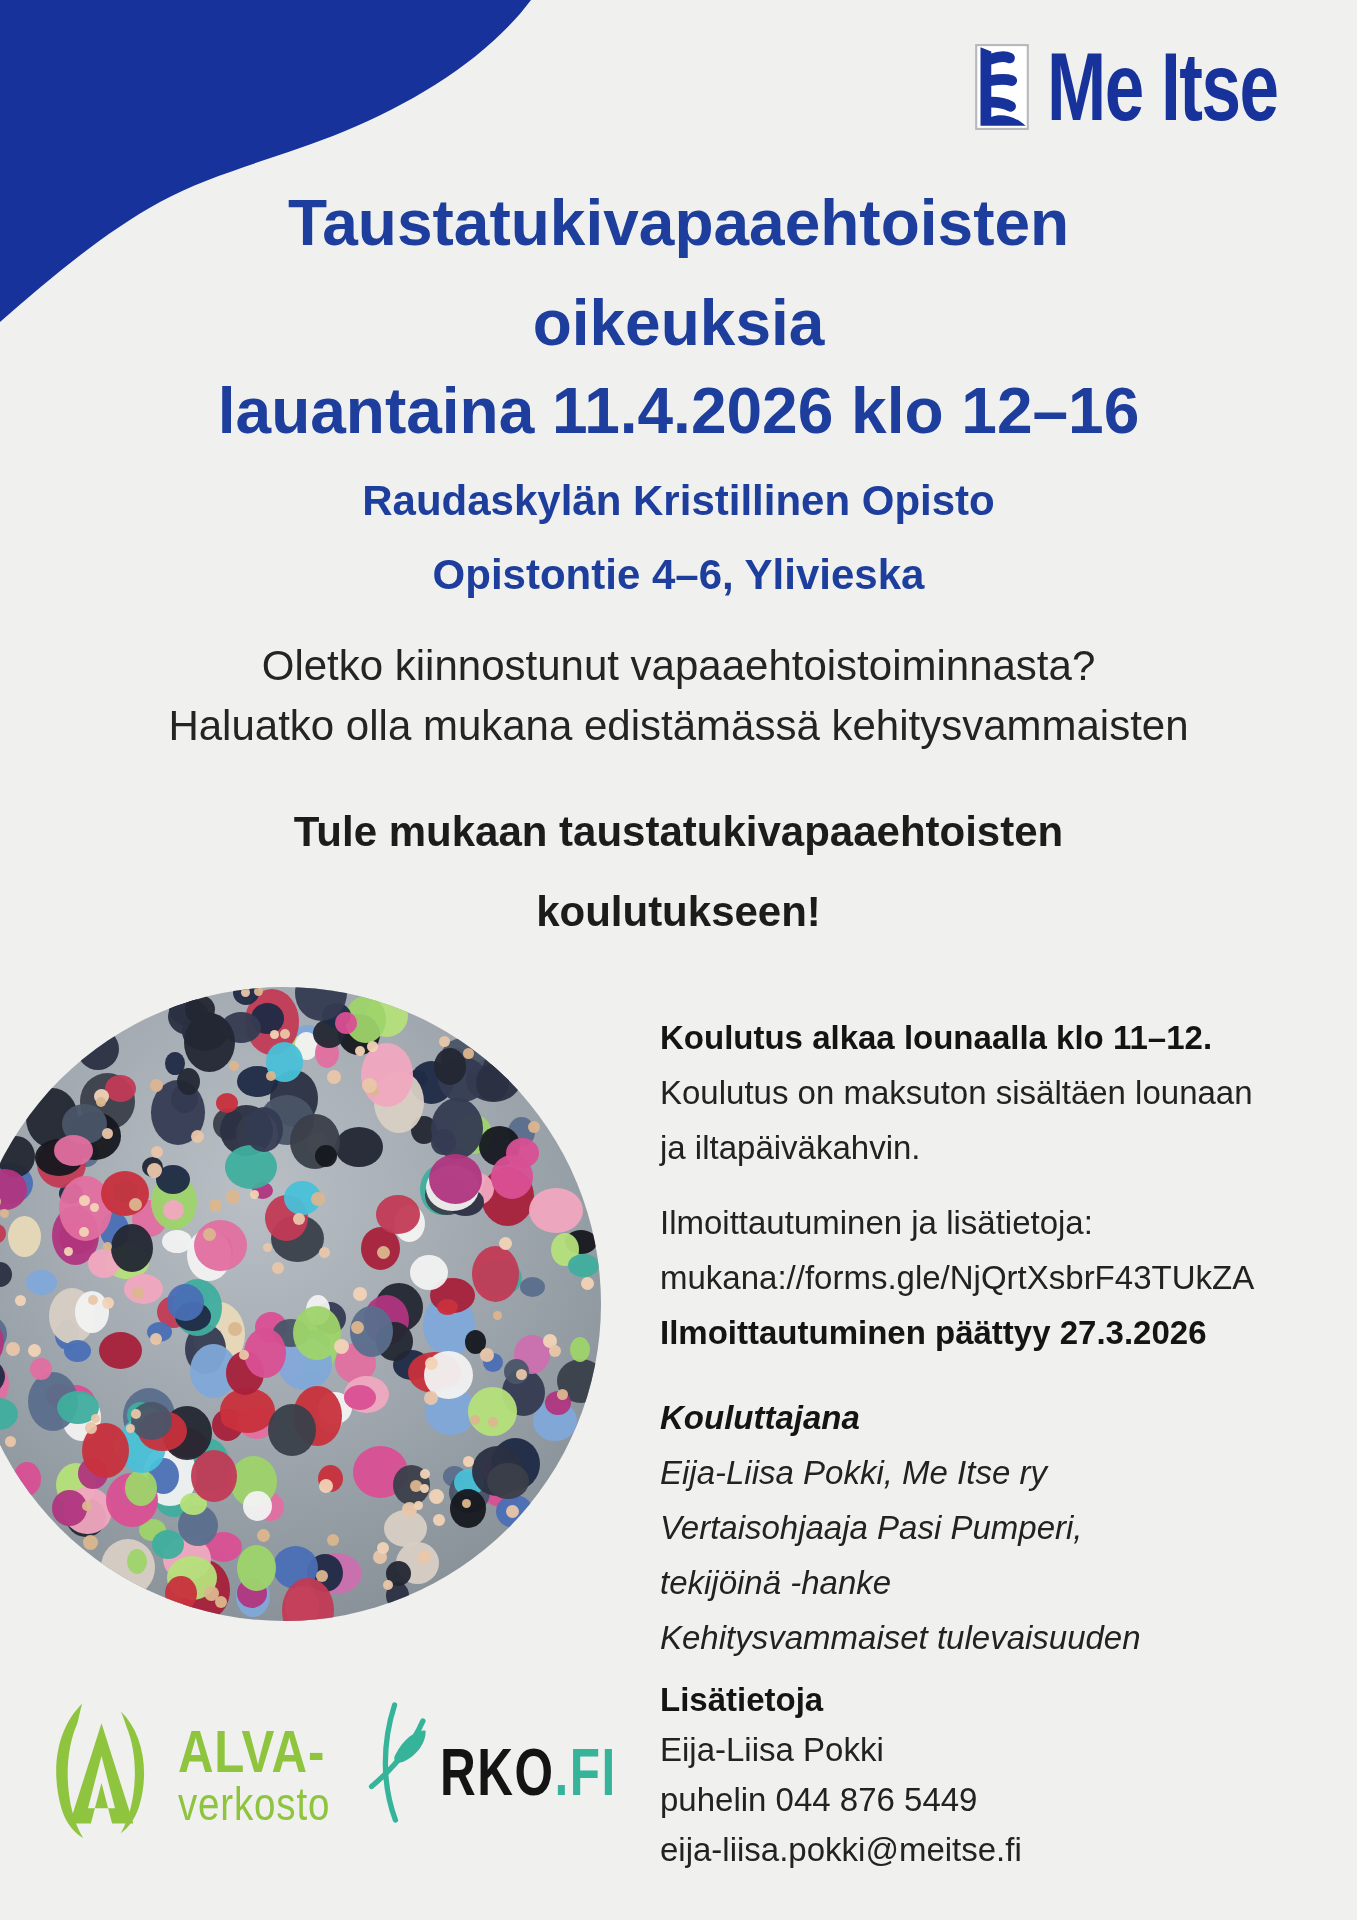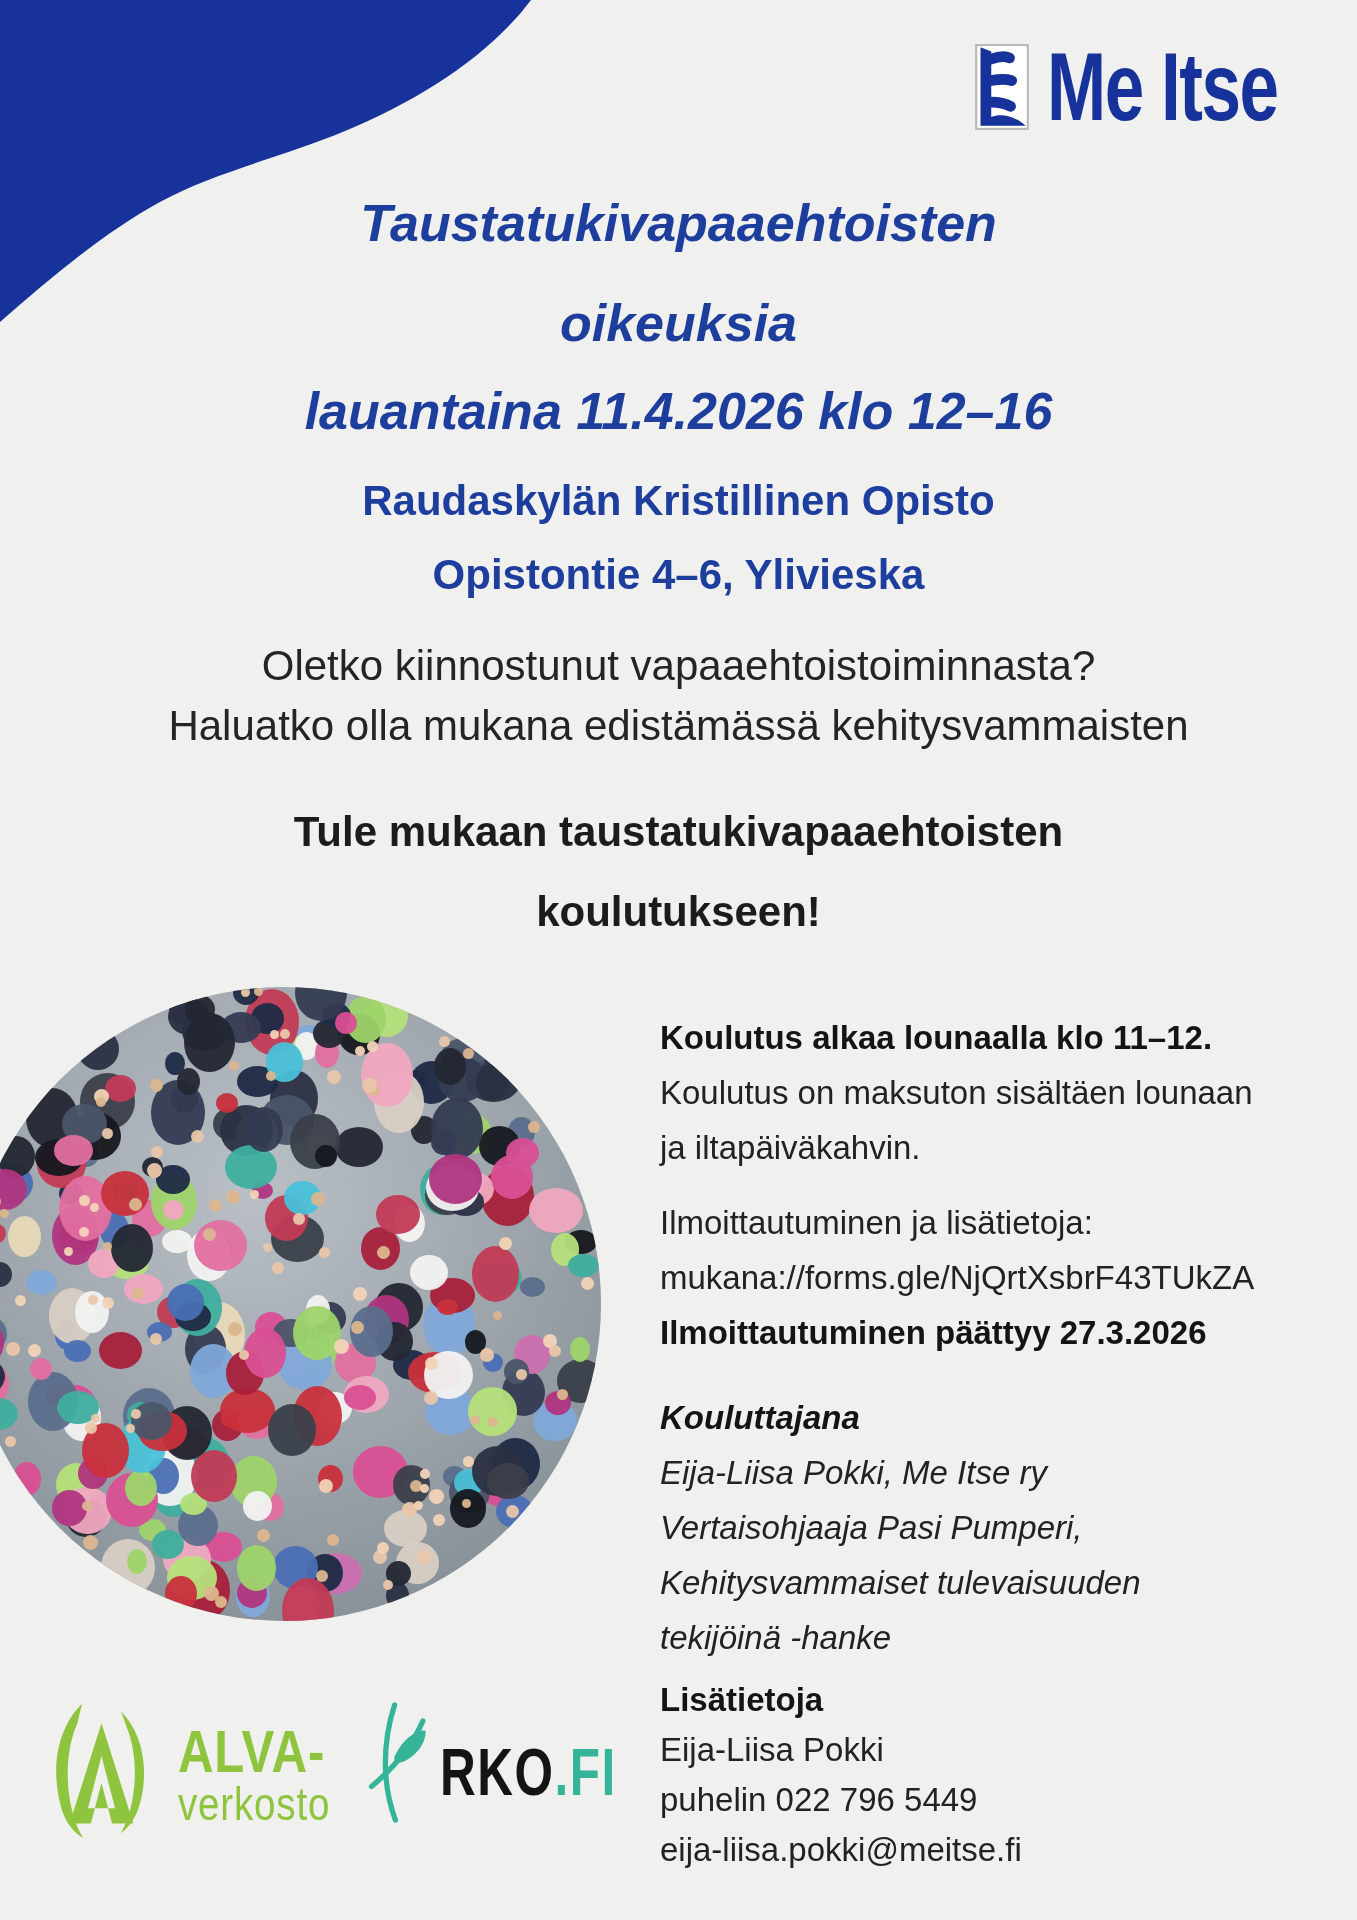--- a/index.html
+++ b/index.html
@@ -21,21 +21,21 @@
   .blob{position:absolute;top:0;left:0;display:block;}
   
   .brand{position:absolute;top:32px;left:975px;display:flex;align-items:center;gap:18px;}
   .brand-icon{display:block;}
   .brand-text{
     font-size:96px;font-weight:bold;color:var(--primary_blue);
     transform:scaleX(.74);transform-origin:left center;white-space:nowrap;letter-spacing:-2px;
   }
   
   .cline{position:absolute;left:0;width:100%;text-align:center;white-space:nowrap;}
-  .title{font-size:52px;font-weight:bold;color:var(--heading_blue);line-height:70px;font-style:italic;}
+  .title{font-size:64px;font-weight:bold;color:var(--heading_blue);line-height:70px;}
   .t1{top:188px}.t2{top:288px}.tdate{top:376px}
   .venue{font-size:42px;font-weight:bold;color:var(--heading_blue);line-height:46px;}
   .v1{top:478px}.v2{top:552px}
   .intro{font-size:42px;color:var(--text_dark);line-height:48px;}
   .i1{top:642px}.i2{top:702px}.i3{top:762px}
   .cta{font-size:42px;font-weight:bold;color:var(--cta_dark);line-height:48px;}
   .c1{top:808px}.c2{top:888px}
   
   .photo{
     position:absolute;left:-33px;top:987px;width:634px;height:634px;border-radius:50%;
@@ -445,27 +445,27 @@
     </div>
     <div class="sec sec2">
       <div class="dline">Ilmoittautuminen ja lisätietoja:</div>
       <div class="dline">mukana://forms.gle/NjQrtXsbrF43TUkZA</div>
       <div class="dline b">Ilmoittautuminen päättyy 27.3.2026</div>
     </div>
     <div class="sec sec3">
       <div class="dline b">Kouluttajana</div>
       <div class="dline">Eija-Liisa Pokki, Me Itse ry</div>
       <div class="dline">Vertaisohjaaja Pasi Pumperi,</div>
+      <div class="dline">tekijöinä -hanke</div>
       <div class="dline">Kehitysvammaiset tulevaisuuden</div>
-      <div class="dline">tekijöinä -hanke</div>
     </div>
     <div class="sec sec4">
       <div class="dline b">Lisätietoja</div>
       <div class="dline">Eija-Liisa Pokki</div>
-      <div class="dline">puhelin 022 796 5449</div>
+      <div class="dline">puhelin 044 876 5449</div>
       <div class="dline">eija-liisa.pokki@meitse.fi</div>
     </div>
   </div>
 
   <div class="alva">
     <svg width="117" height="140" viewBox="0 0 120 145" aria-hidden="true">
       <path d="M40,4 C15,28 6,70 19,114 C23,127 31,137 41,143 C23,114 19,60 35,24 C37,17 38,10 40,4 Z" fill="#8fc43e"></path>
       <path d="M80,12 C103,34 110,74 99,110 C95,123 88,132 80,138 C96,110 100,62 86,28 C84,22 82,16 80,12 Z" fill="#8fc43e"></path>
       <path d="M60,24 L93,128 L71,128 L60,86 L49,128 L27,128 Z M60,58 L74,112 L46,112 Z" fill="#8fc43e" fill-rule="evenodd"></path>
     </svg>

